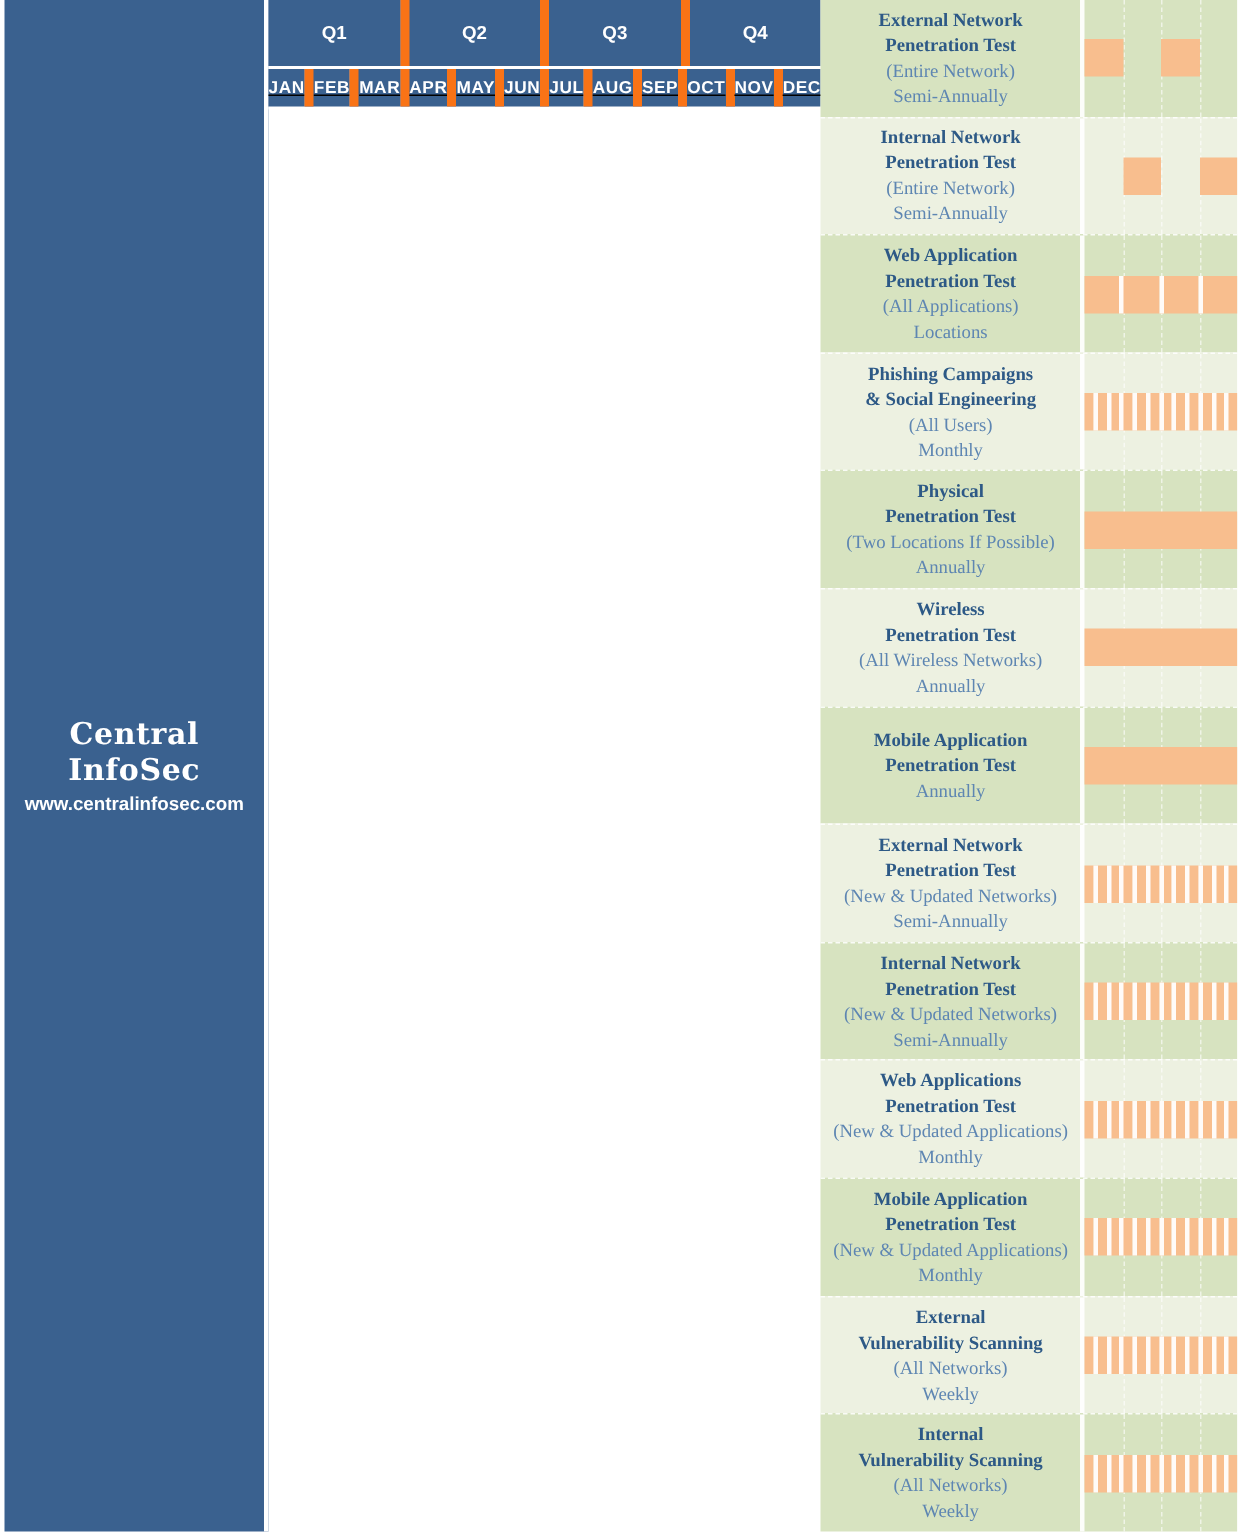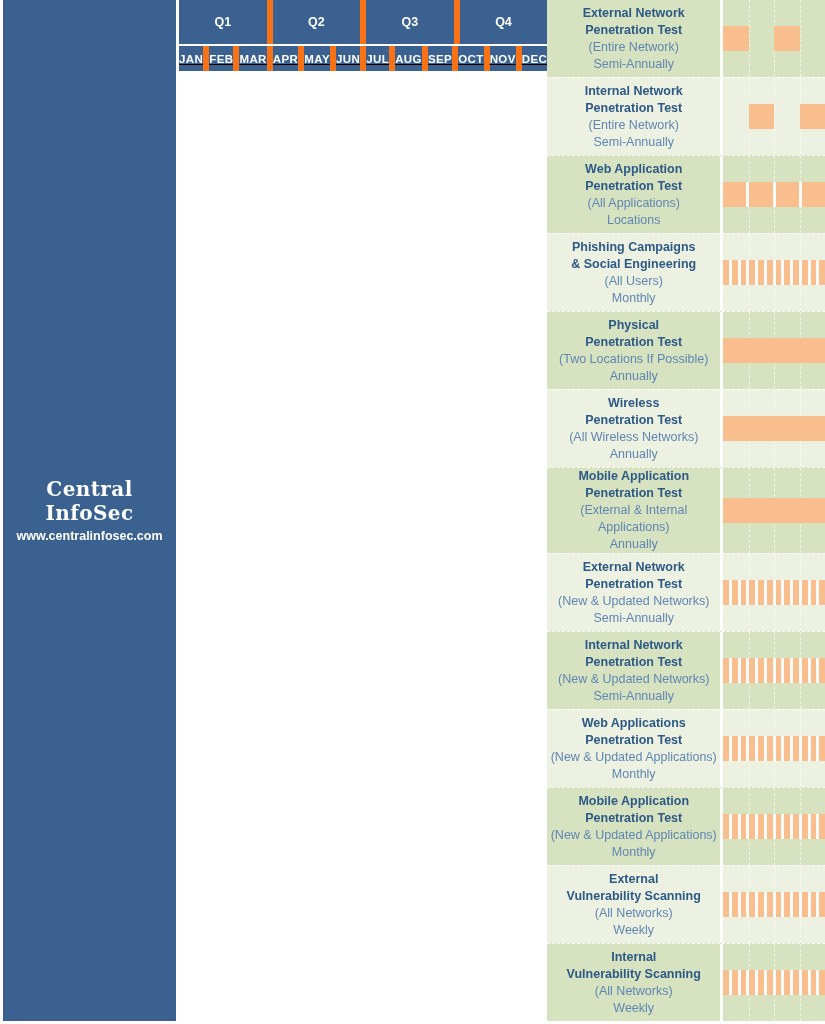--- a/index.html
+++ b/index.html
@@ -25,21 +25,21 @@
   .qcell+.qcell,.mcell+.mcell{border-left:6px solid #f97316;}
 
   
   .gbody{flex:1;display:flex;flex-direction:column;}
   .row{flex:1;display:flex;}
   .row:nth-child(odd){background:var(--row-green-dark);}
   .row:nth-child(even){background:var(--row-green-light);}
   .row+.row{border-top:1px dashed rgba(255,255,255,.85);}
   .label{flex:0 0 173px;width:173px;border-right:3px solid rgba(255,255,255,.92);
         display:flex;flex-direction:column;justify-content:center;text-align:center;
-        line-height:17px;font-size:12.5px;}
+        line-height:17px;font-size:12.5px;font-family:Liberation Serif, serif;}
   .t{font-weight:bold;color:var(--title-text-blue);}
   .s{color:var(--secondary-text-blue);}
 
   .timeline{flex:1;position:relative;}
   .gridline{position:absolute;top:0;bottom:0;width:0;border-left:1px dashed rgba(255,255,255,.6);}
   .bar{position:absolute;top:calc(50% - 12.5px);height:25px;display:flex;}
   .seg{flex:1;background:var(--bar-orange);position:relative;}
   .seg+.seg{border-left:3px solid rgba(255,255,255,.94);}
   .ticks{position:absolute;left:4px;right:4px;top:5px;bottom:5px;
         background:repeating-linear-gradient(90deg,
@@ -195,21 +195,20 @@
             <div class="gridline" style="left: 75%;"></div>
             <div class="bar" style="left: 0%; width: 100%;">
               <div class="seg"></div>
             </div>
           </div>
         </div>
         <div class="row">
           <div class="label">
             <div class="t">Mobile Application</div>
             <div class="t">Penetration Test</div>
-            <div class="s">(External &amp; Internal Applications)</div>
             <div class="s">Annually</div>
           </div>
           <div class="timeline">
             <div class="gridline" style="left: 25%;"></div>
             <div class="gridline" style="left: 50%;"></div>
             <div class="gridline" style="left: 75%;"></div>
             <div class="bar" style="left: 0%; width: 100%;">
               <div class="seg"></div>
             </div>
           </div>

